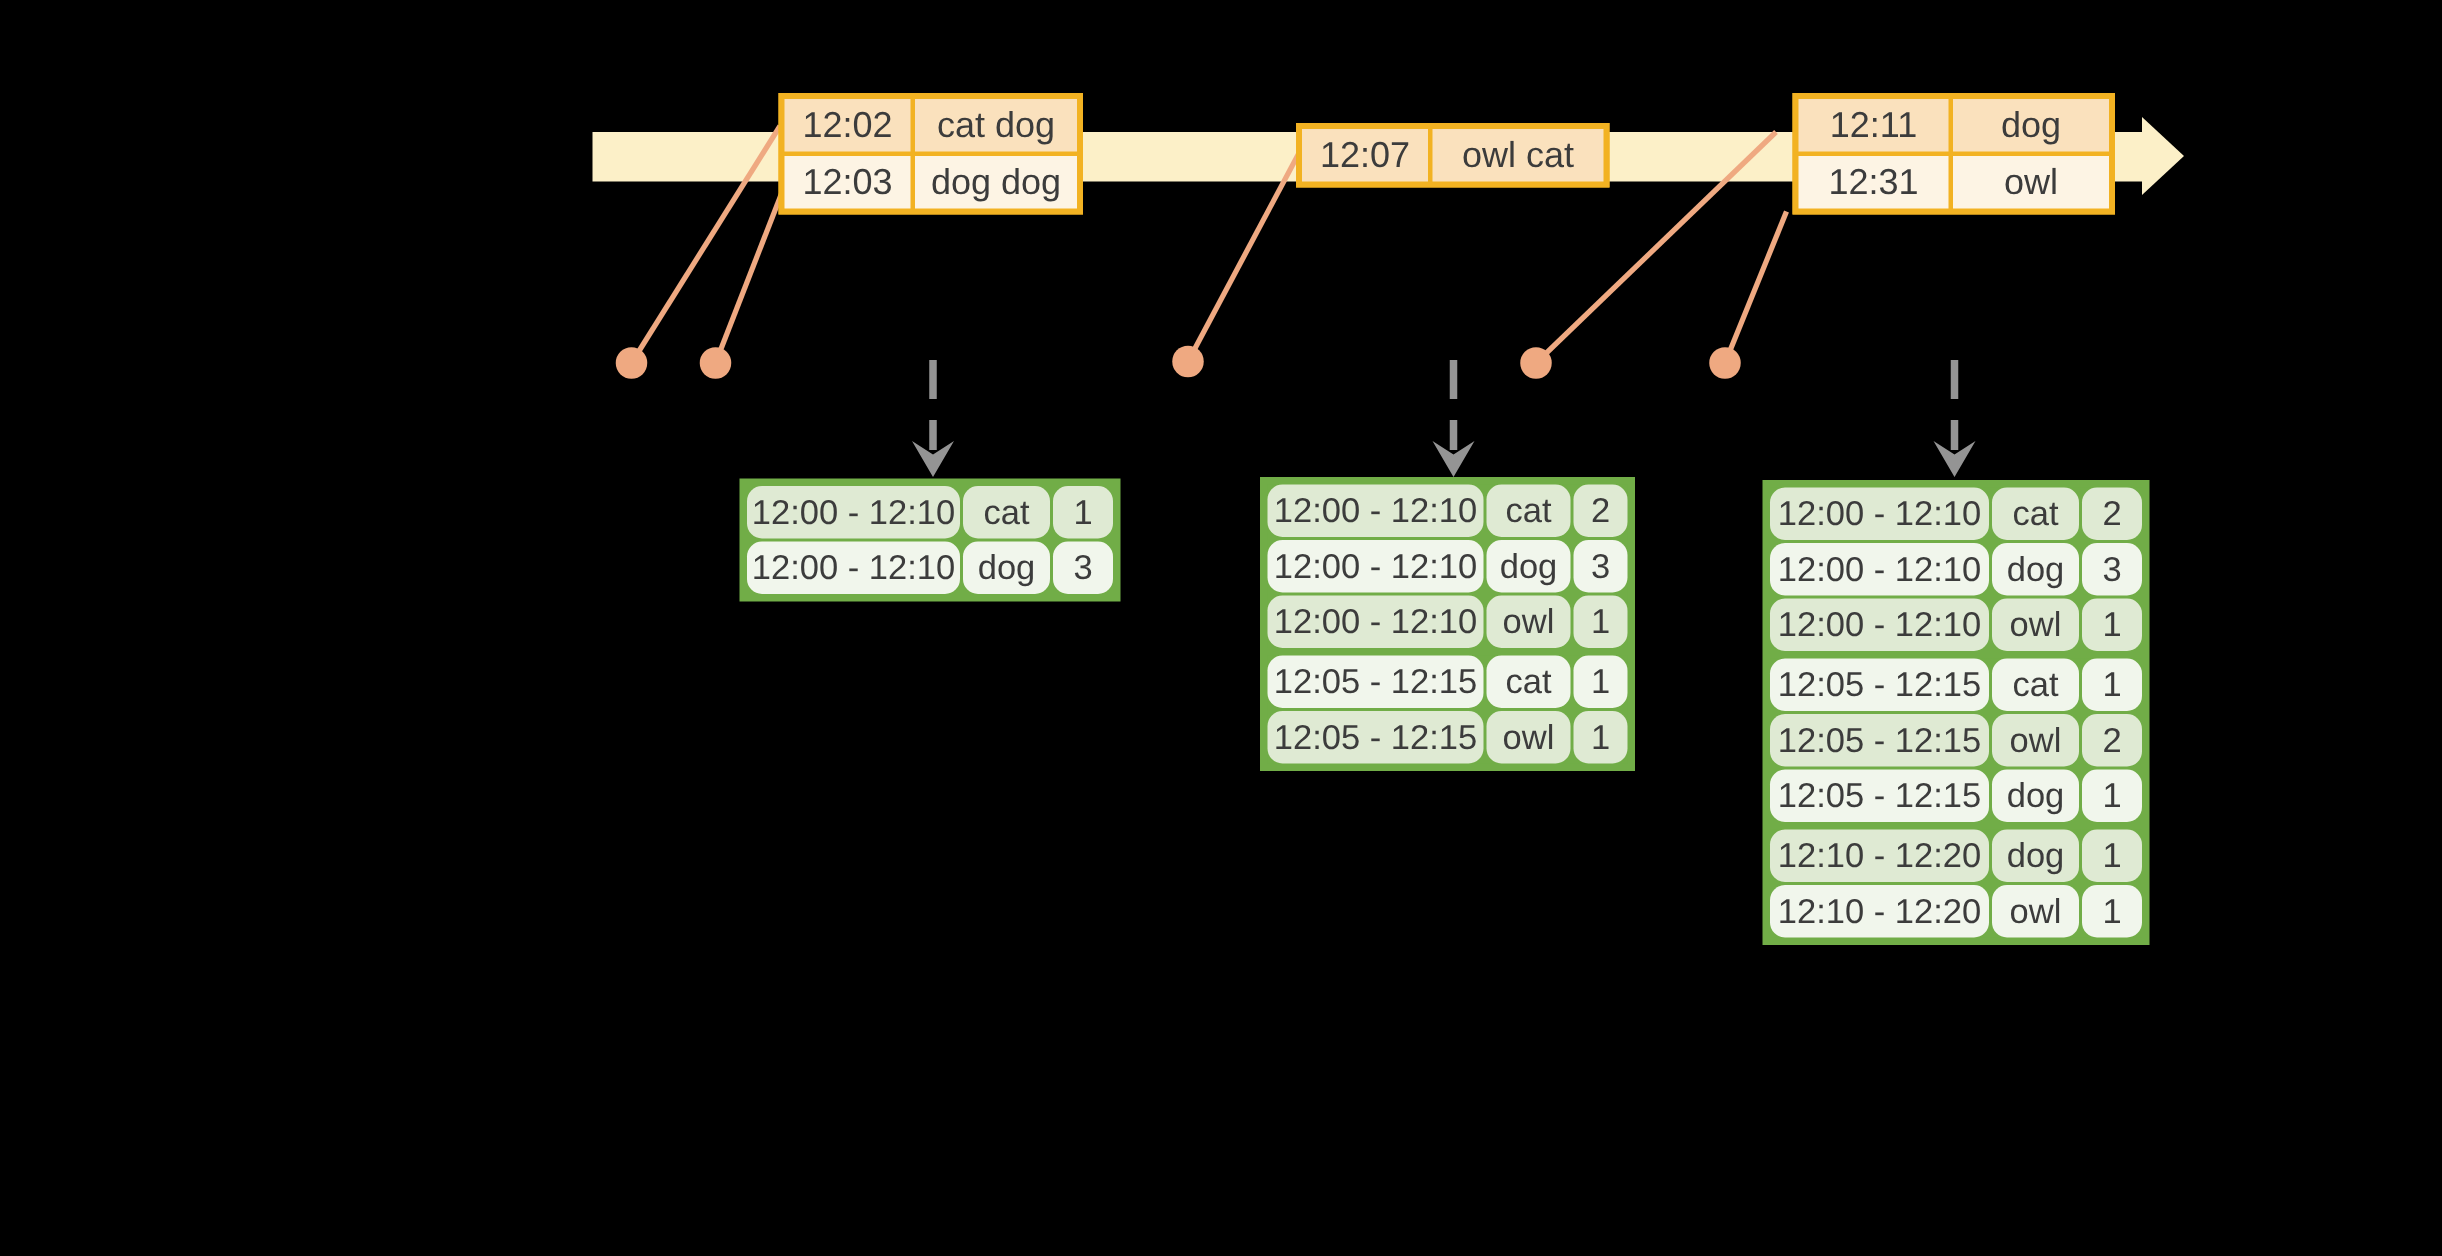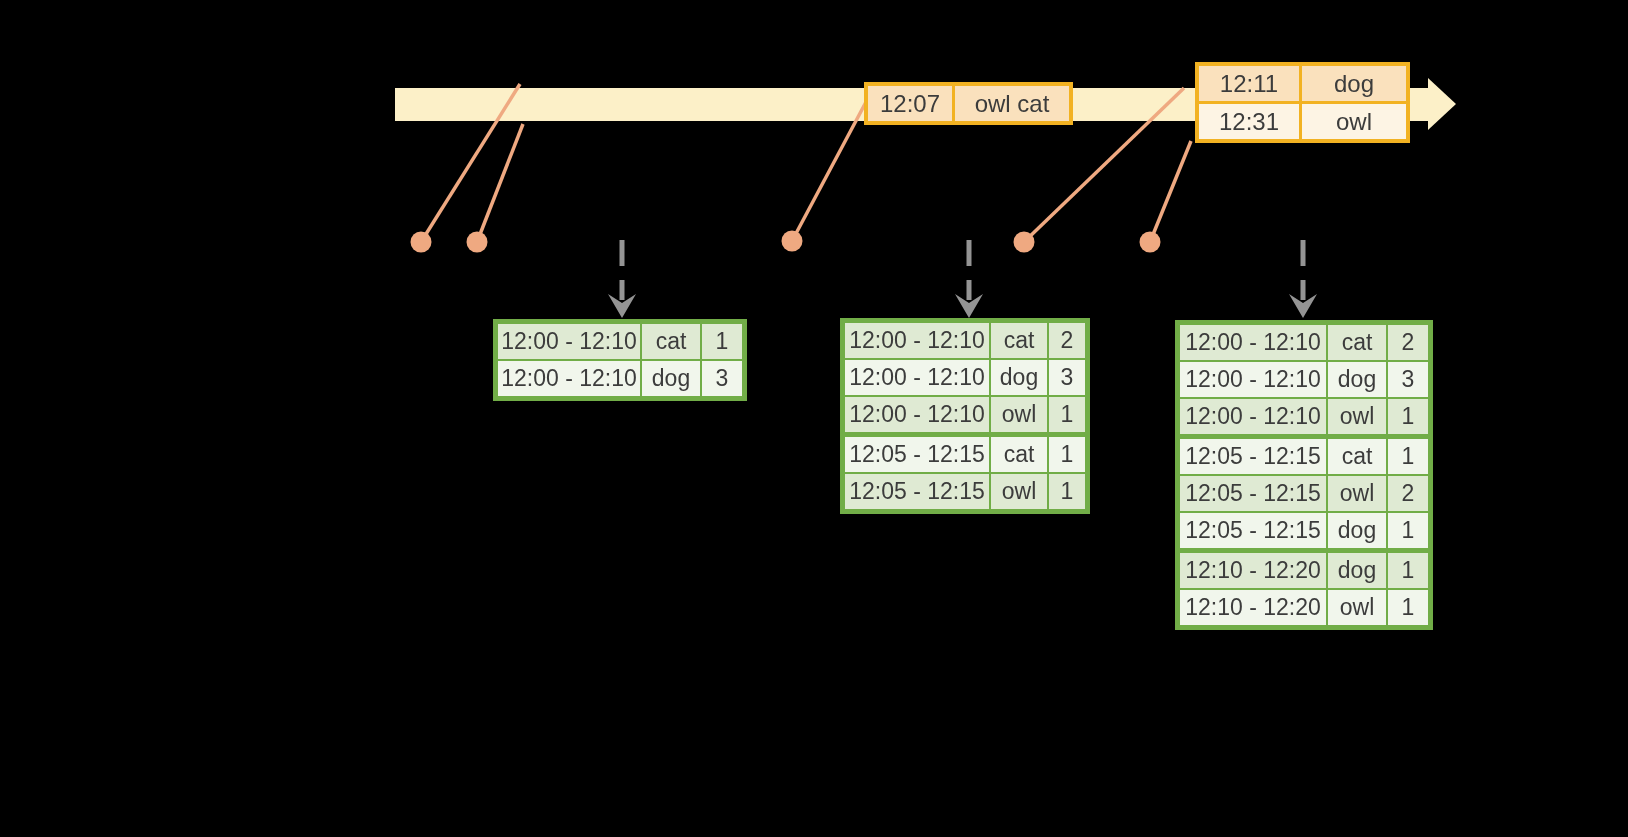--- a/index.html
+++ b/index.html
@@ -19,21 +19,21 @@
   .ecell{height:35px;line-height:35px;text-align:center;white-space:nowrap;}
   .ecell.dark{background:#fae1bd;}
   .ecell.light{background:#fdf4e4;}
   [data-name="event-box-1202"]{left:519px;top:62px;grid-template-columns:84px 108px;}
   [data-name="event-box-1207"]{left:864px;top:82px;grid-template-columns:84px 114px;}
   [data-name="event-box-1211"]{left:1195px;top:62px;grid-template-columns:100px 104px;}
   
   .result-table{position:absolute;z-index:3;background:#71ad47;padding:5px;
     display:flex;flex-direction:column;gap:5px;font-size:23px;}
   .rt-group{display:grid;grid-template-columns:var(--cols);gap:2px;background:#71ad47;}
-  .rt-cell{height:35px;line-height:35px;text-align:center;white-space:nowrap;}
+  .rt-cell{height:35px;line-height:35px;text-align:center;white-space:nowrap;border-radius:10px;}
   .rt-cell.dark{background:#dfead3;}
   .rt-cell.light{background:#f1f6ec;}
   [data-name="result-table-1"]{left:493px;top:319px;--cols:142px 58px 40px;}
   [data-name="result-table-2"]{left:840px;top:318px;--cols:144px 56px 36px;}
   [data-name="result-table-3"]{left:1175px;top:320px;--cols:146px 58px 40px;}
 </style>
 </head>
 <body>
 
 <div id="canvas" data-name="streaming-window-diagram">
@@ -56,20 +56,26 @@
     <circle cx="1150" cy="242" r="10.5" fill="#efa981" data-name="event-dot"></circle>
 
     <line x1="622" y1="240" x2="622" y2="300" stroke="#949494" stroke-width="5" stroke-dasharray="26 14" data-name="trigger-arrow-line"></line>
     <path d="M608,294 L622,318 L636,294 L622,303 Z" fill="#949494" data-name="trigger-arrowhead-icon"></path>
     <line x1="969" y1="240" x2="969" y2="300" stroke="#949494" stroke-width="5" stroke-dasharray="26 14" data-name="trigger-arrow-line"></line>
     <path d="M955,294 L969,318 L983,294 L969,303 Z" fill="#949494" data-name="trigger-arrowhead-icon"></path>
     <line x1="1303" y1="240" x2="1303" y2="300" stroke="#949494" stroke-width="5" stroke-dasharray="26 14" data-name="trigger-arrow-line"></line>
     <path d="M1289,294 L1303,318 L1317,294 L1303,303 Z" fill="#949494" data-name="trigger-arrowhead-icon"></path>
   </svg>
 
+  <div class="event-box" data-name="event-box-1202">
+      <div class="ecell dark" data-name="event-time-cell">12:02</div>
+      <div class="ecell dark" data-name="event-words-cell">cat dog</div>
+      <div class="ecell light" data-name="event-time-cell">12:03</div>
+      <div class="ecell light" data-name="event-words-cell">dog dog</div>
+    </div>
   <div class="event-box" data-name="event-box-1207">
       <div class="ecell dark" data-name="event-time-cell">12:07</div>
       <div class="ecell dark" data-name="event-words-cell">owl cat</div>
     </div>
   <div class="event-box" data-name="event-box-1211">
       <div class="ecell dark" data-name="event-time-cell">12:11</div>
       <div class="ecell dark" data-name="event-words-cell">dog</div>
       <div class="ecell light" data-name="event-time-cell">12:31</div>
       <div class="ecell light" data-name="event-words-cell">owl</div>
     </div>

